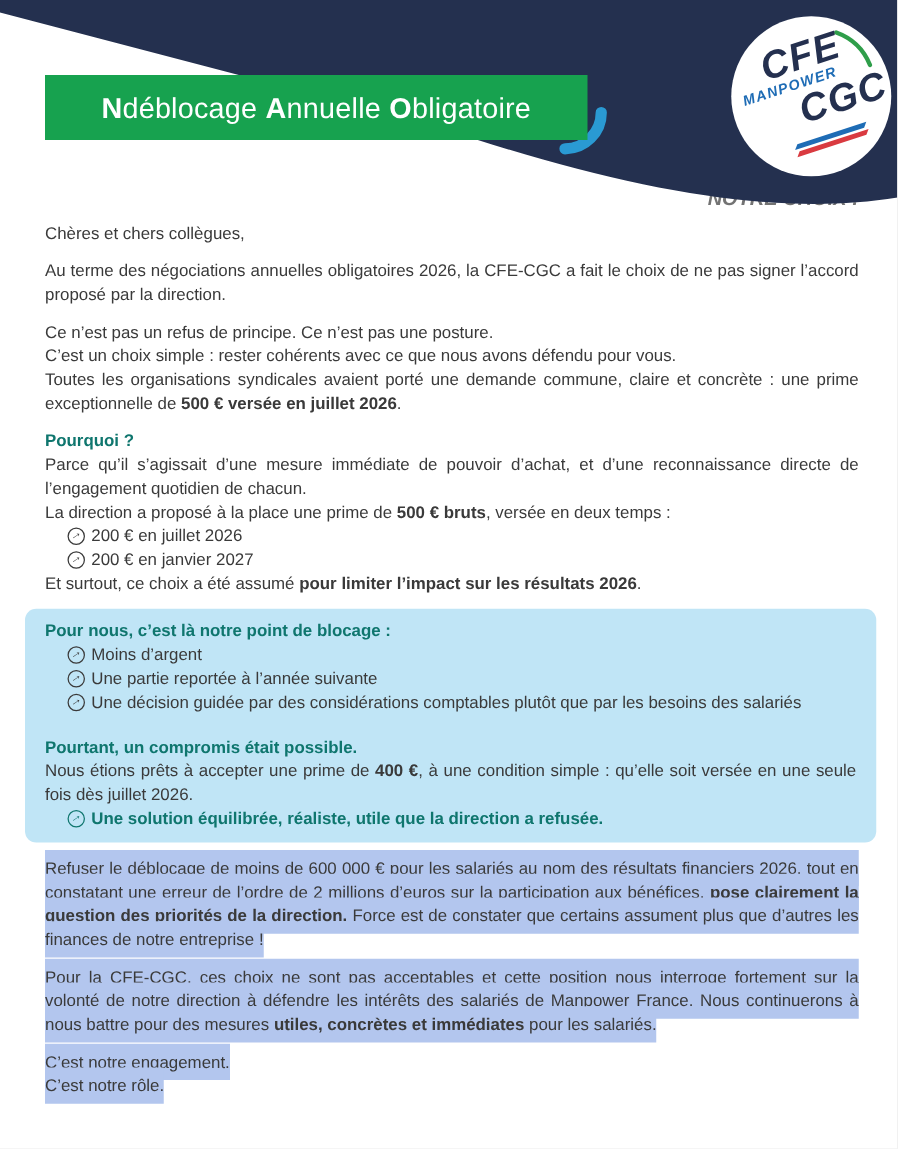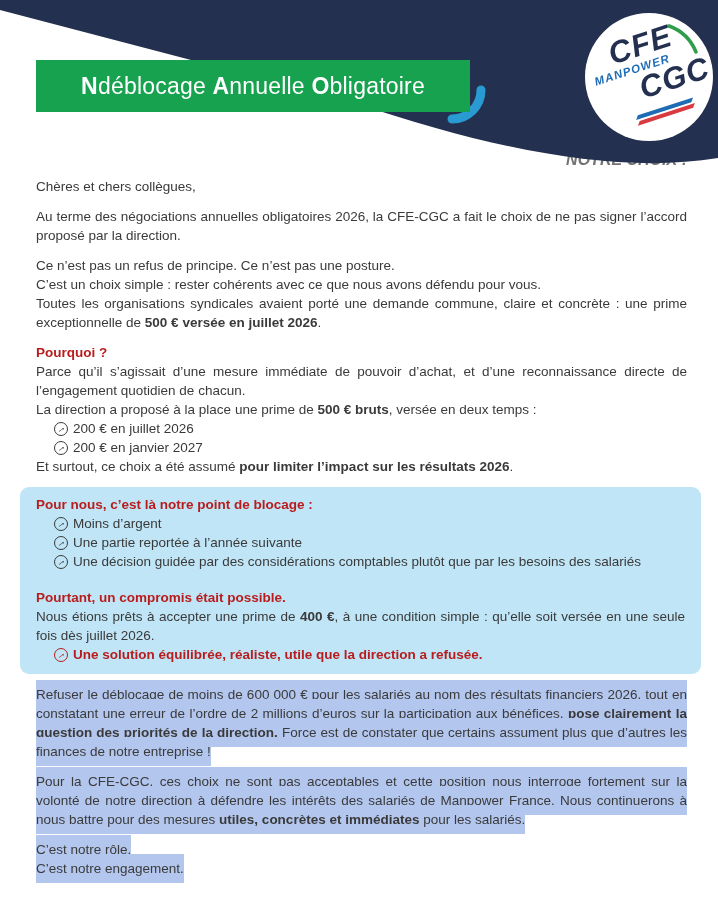--- a/index.html
+++ b/index.html
@@ -40,21 +40,21 @@
   
   .main{position:relative;z-index:0;padding:150px 31px 0 36px;}
   .doc-title{
     margin:0 0 8px;text-align:right;color:#737373;
     font-size:16px;font-weight:bold;font-style:italic;line-height:19px;
   }
   .doc-title span{display:block;}
   p{margin:0;}
   .gap{margin-bottom:11px;}
   .just{text-align:justify;}
-  .blue-h{color:#b91c1c;font-weight:bold;}
+  .blue-h{color:#0f766e;font-weight:bold;}
   .b{font-weight:bold;}
   
   .bullet{display:flex;margin-left:18px;align-items:flex-start;}
   .ca{
     flex:none;width:12px;height:12px;border:1.4px solid currentColor;border-radius:50%;
     display:inline-flex;align-items:center;justify-content:center;
     margin:2.5px 5px 0 0;
   }
   .ca i{font-style:normal;font-size:10px;line-height:1;transform:rotate(-35deg) translateY(-.5px);}
   
@@ -156,17 +156,17 @@
             <i>→</i>
           </span>
         <span>Une solution équilibrée, réaliste, utile que la direction a refusée.</span>
       </div>
     </div>
 
     <p class="just gap"><span class="hl"><span>Refuser le déblocage de moins de 600 000 € pour les salariés au nom des résultats financiers 2026, tout en constatant une erreur de l’ordre de 2 millions d’euros sur la participation aux bénéfices, </span><span class="b">pose clairement la question des priorités de la direction.</span><span> Force est de constater que certains assument plus que d’autres les finances de notre entreprise !</span></span></p>
 
     <p class="just gap"><span class="hl"><span>Pour la CFE-CGC, ces choix ne sont pas acceptables et cette position nous interroge fortement sur la volonté de notre direction à défendre les intérêts des salariés de Manpower France. Nous continuerons à nous battre pour des mesures </span><span class="b">utiles, concrètes et immédiates</span><span> pour les salariés.</span></span></p>
 
+    <p><span class="hl">C’est notre engagement.</span></p>
     <p><span class="hl">C’est notre rôle.</span></p>
-    <p><span class="hl">C’est notre engagement.</span></p>
 
   </div>
 </div>
 
 </body></html>

